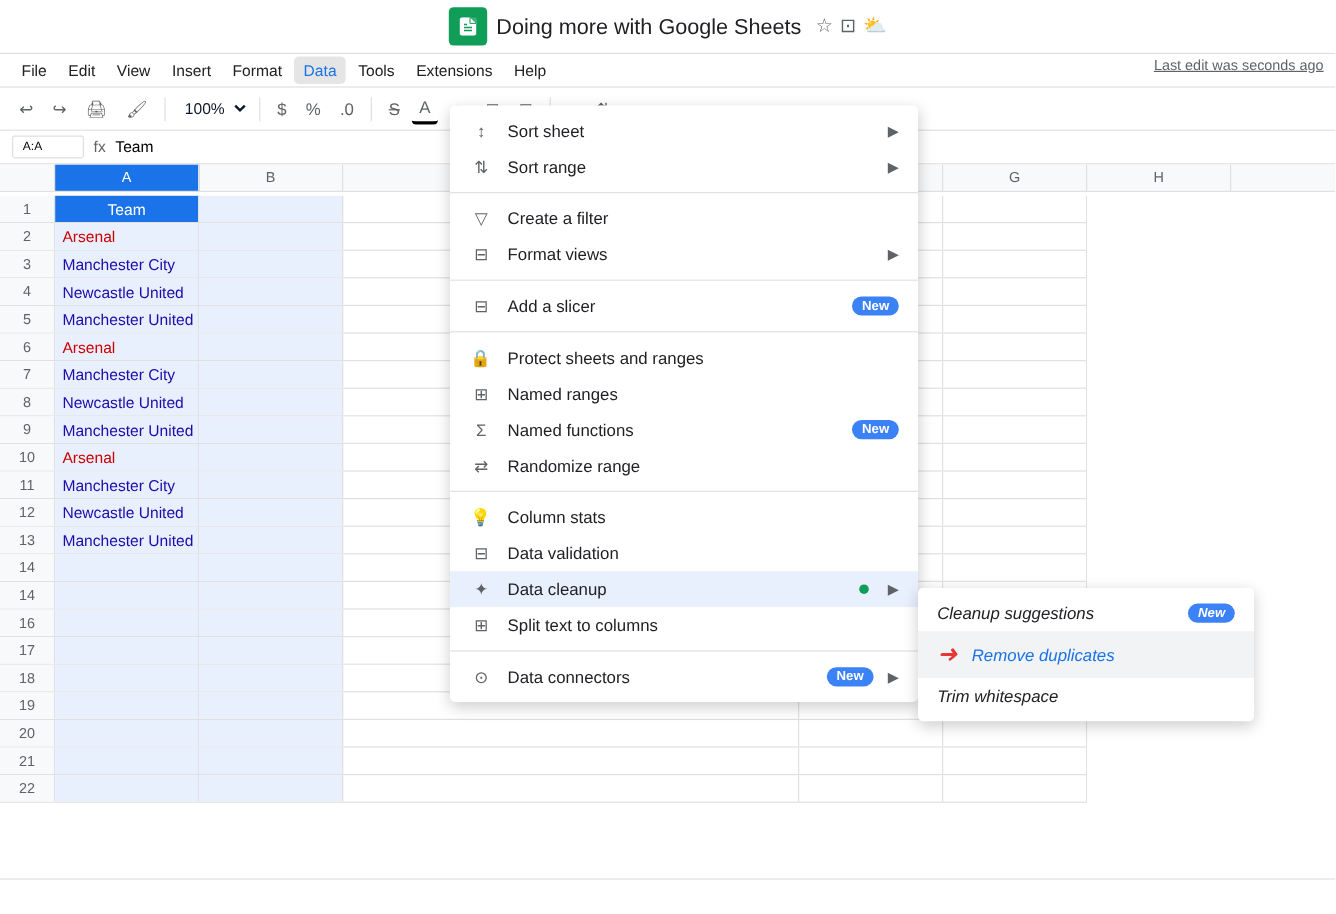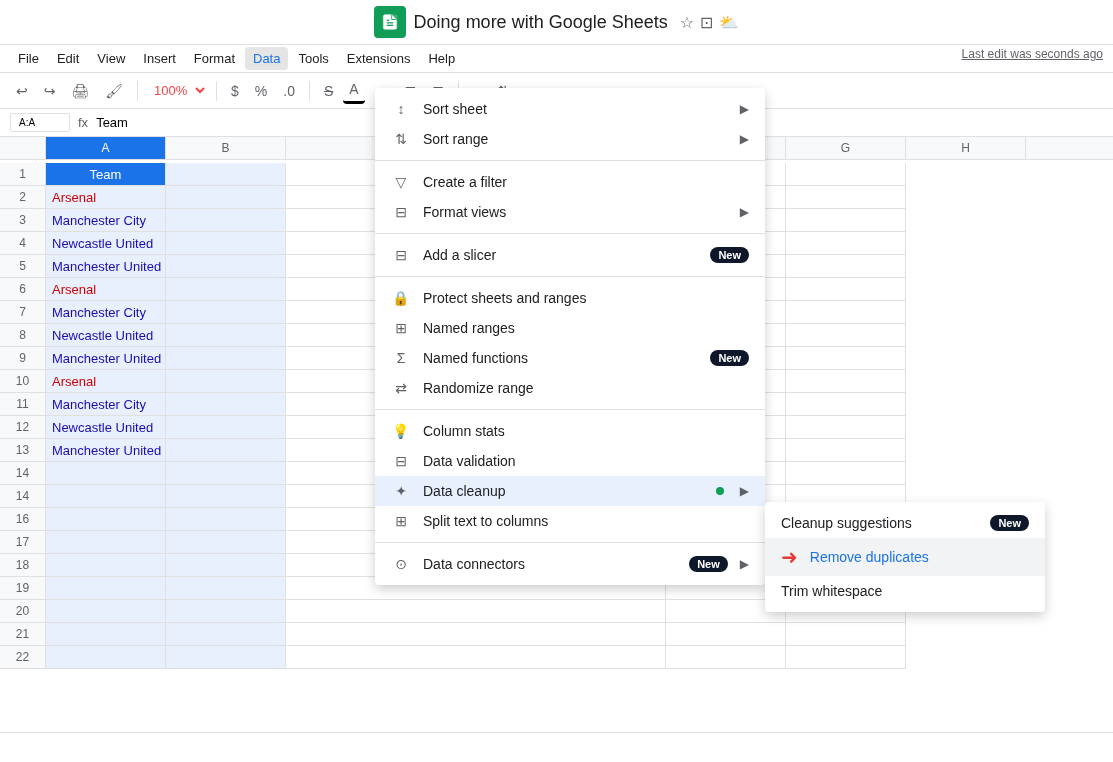--- a/index.html
+++ b/index.html
@@ -16,21 +16,21 @@
     
     .menu-bar { display: flex; padding: 2px 10px; gap: 2px; }
     .menu-item { padding: 4px 8px; border-radius: 4px; cursor: pointer; color: #202124; font-size: 13px; }
     .menu-item.active { background: #e5e5e5; color: #1a73e8; }
     .last-edit { margin-left: auto; color: #5f6368; font-size: 12px; text-decoration: underline; cursor: pointer; }
 
     
     .toolbar { display: flex; align-items: center; padding: 4px 10px; gap: 4px; border-bottom: 1px solid #e0e0e0; border-top: 1px solid #e0e0e0; }
     .toolbar-btn { padding: 4px 6px; border-radius: 4px; cursor: pointer; color: #5f6368; font-size: 14px; display: flex; align-items: center; gap: 2px; }
     .toolbar-separator { width: 1px; height: 20px; background: #e0e0e0; margin: 0 4px; }
-    .zoom-select { border: none; font-size: 13px; color: #ef4444; cursor: pointer; background: transparent; padding: 2px 4px; }
+    .zoom-select { border: none; font-size: 13px; color: #0f172a; cursor: pointer; background: transparent; padding: 2px 4px; }
 
     
     .formula-bar { display: flex; align-items: center; padding: 4px 10px; gap: 8px; border-bottom: 1px solid #e0e0e0; }
     .cell-ref { border: 1px solid #e0e0e0; padding: 3px 8px; border-radius: 2px; width: 60px; font-size: 10px; }
     .fx-icon { color: #5f6368; font-size: 13px; }
     .formula-input { flex: 1; border: none; font-size: 13px; outline: none; }
 
     
     .spreadsheet { display: flex; flex-direction: column; height: calc(762px - 130px); }
     .sheet-container { display: flex; flex: 1; overflow: hidden; position: relative; }
@@ -53,25 +53,25 @@
 
     
     .dropdown-menu { position: absolute; left: 375px; top: 88px; width: 390px; background: #fff; border-radius: 4px; box-shadow: 0 4px 12px rgba(0,0,0,0.2); z-index: 100; padding: 6px 0; }
     .dropdown-item { display: flex; align-items: center; padding: 7px 16px; cursor: pointer; color: #202124; font-size: 14px; gap: 12px; position: relative; }
     .dropdown-item:hover, .dropdown-item.active { background: #f1f3f4; }
     .dropdown-item.active { background: #e8f0fe; }
     .dropdown-icon { width: 20px; display: flex; align-items: center; justify-content: center; color: #5f6368; font-size: 14px; flex-shrink: 0; }
     .dropdown-label { flex: 1; }
     .dropdown-arrow { color: #5f6368; font-size: 12px; }
     .dropdown-separator { height: 1px; background: #e0e0e0; margin: 6px 0; }
-    .new-badge { background: #0f172a; color: #fff; font-size: 11px; font-weight: 600; padding: 2px 8px; border-radius: 12px; }
+    .new-badge { background: #3b82f6; color: #fff; font-size: 11px; font-weight: 600; padding: 2px 8px; border-radius: 12px; }
     .dot-indicator { width: 8px; height: 8px; border-radius: 50%; background: #0f9d58; margin-right: 4px; }
 
     
-    .submenu { position: absolute; left: 765px; top: 502px; width: 280px; background: #fff; border-radius: 4px; box-shadow: 0 4px 12px rgba(0,0,0,0.2); z-index: 101; padding: 6px 0; }
+    .submenu { position: absolute; left: 765px; top: 490px; width: 280px; background: #fff; border-radius: 4px; box-shadow: 0 4px 12px rgba(0,0,0,0.2); z-index: 101; padding: 6px 0; font-style: italic; }
     .submenu-item { display: flex; align-items: center; padding: 7px 16px; cursor: pointer; color: #202124; font-size: 14px; gap: 8px; }
     .submenu-item.active { background: #f1f3f4; color: #1a73e8; font-weight: 500; }
     .red-arrow { color: #e53935; font-size: 20px; margin-right: 4px; }
 
     
     .tab-bar { position: absolute; bottom: 0; left: 0; right: 0; height: 30px; background: #fff; border-top: 1px solid #e0e0e0; display: flex; align-items: center; padding: 0 10px; }
   </style>
 </head>
 <body>
 

